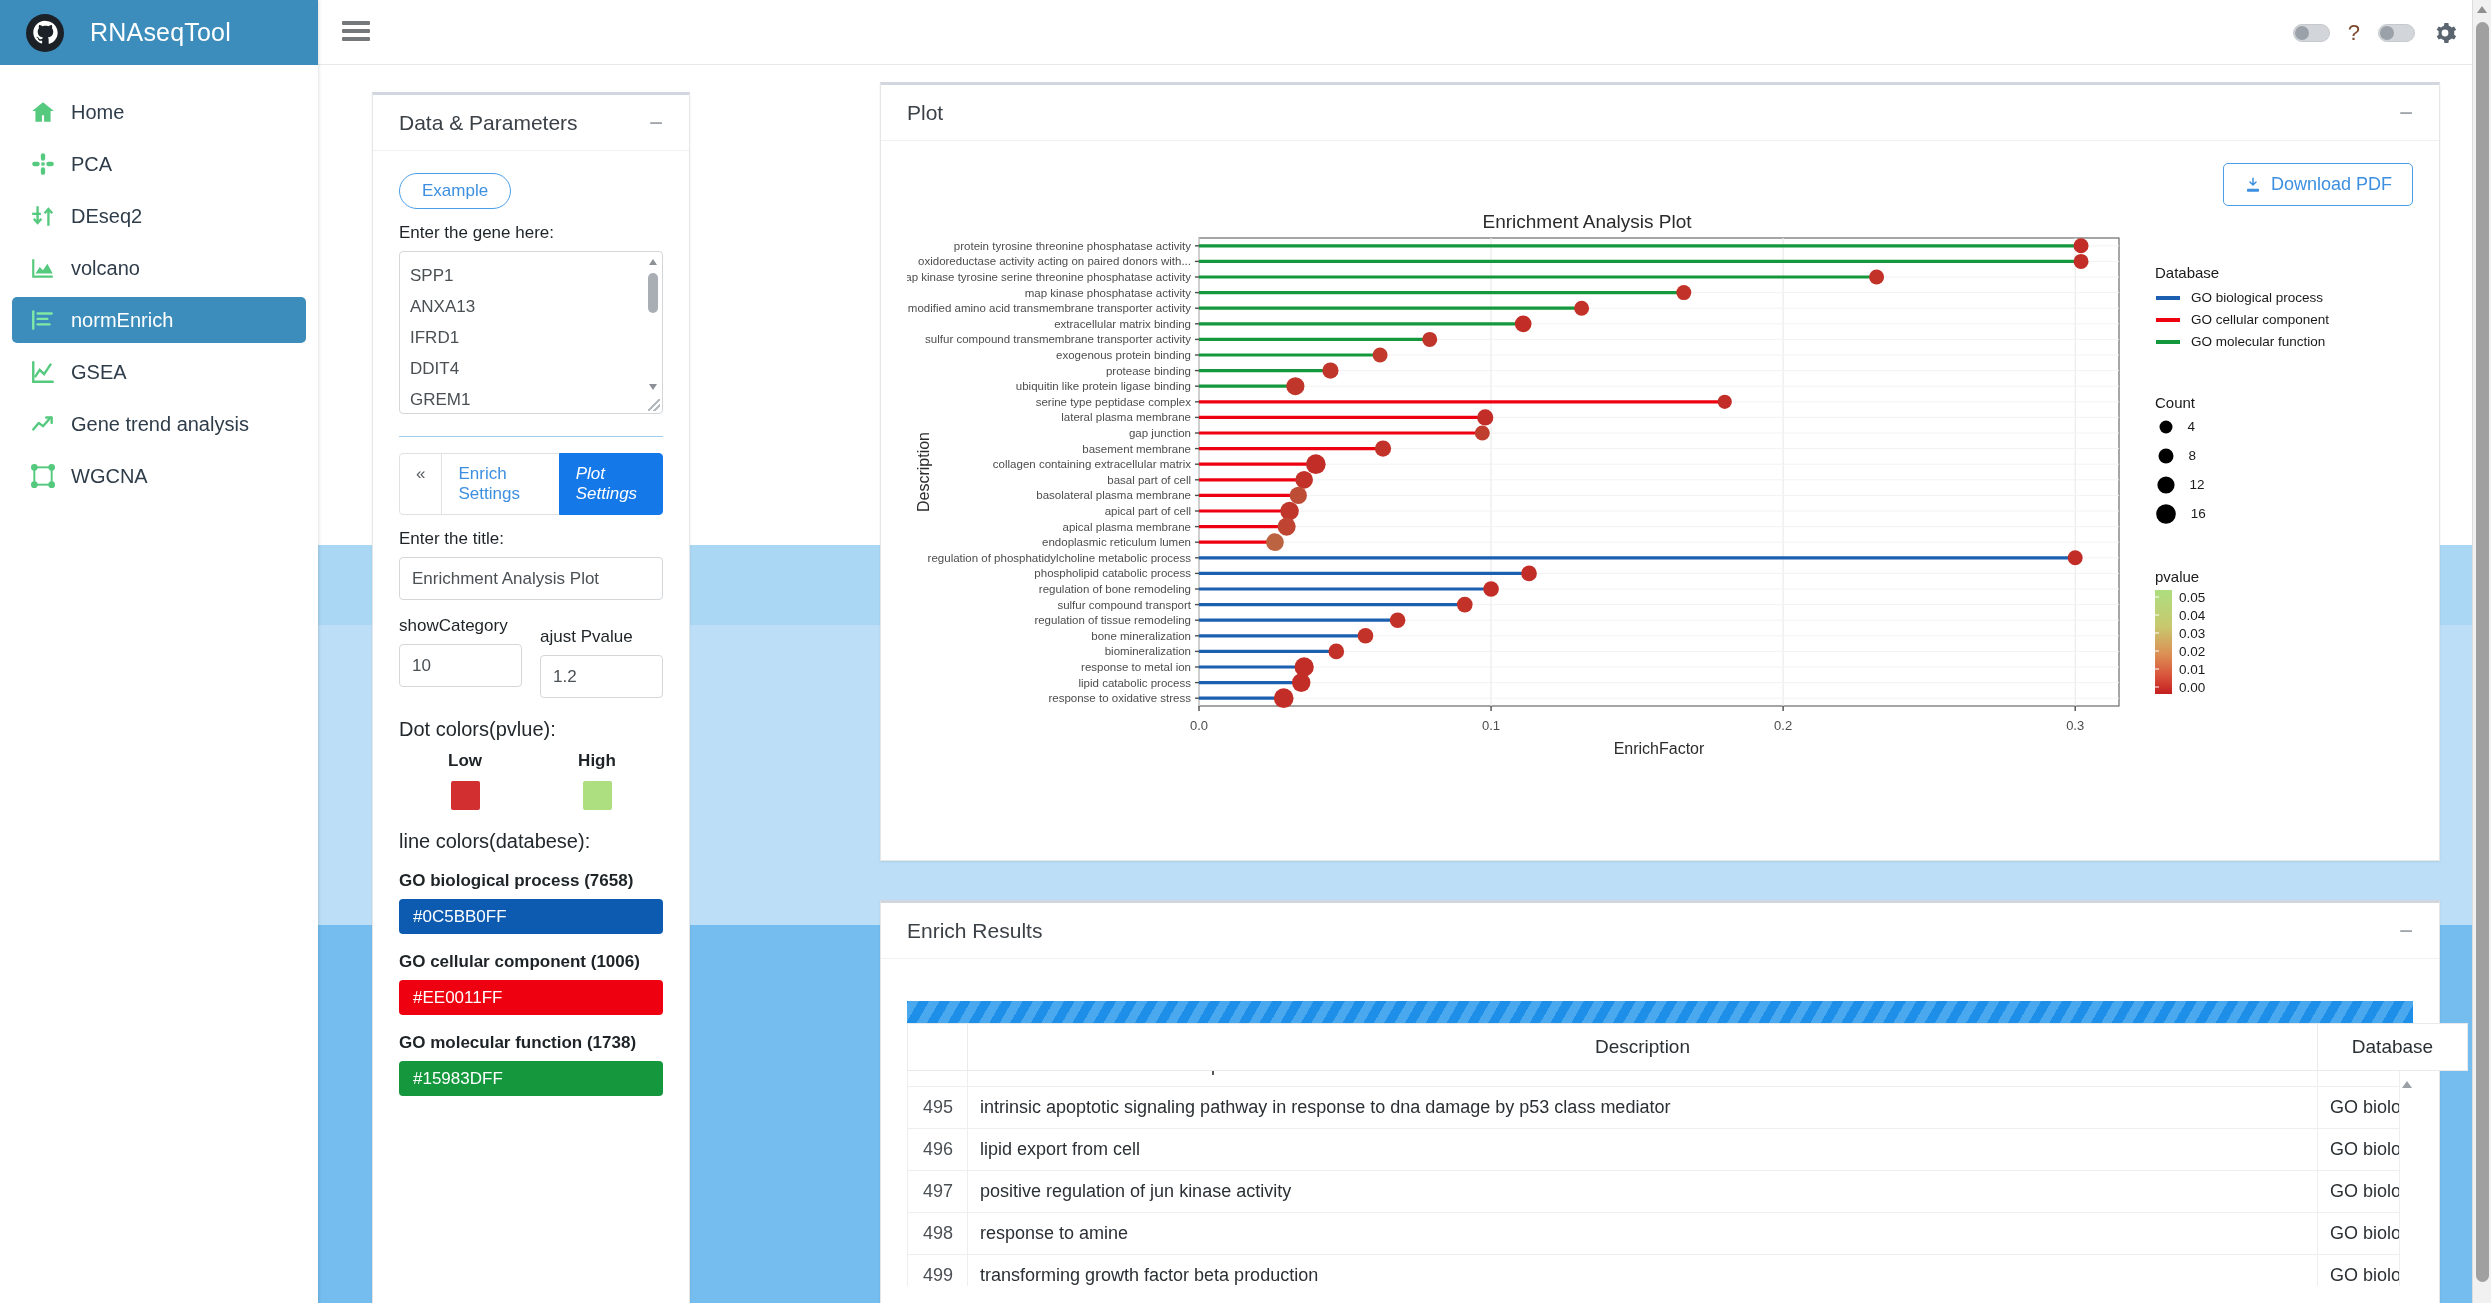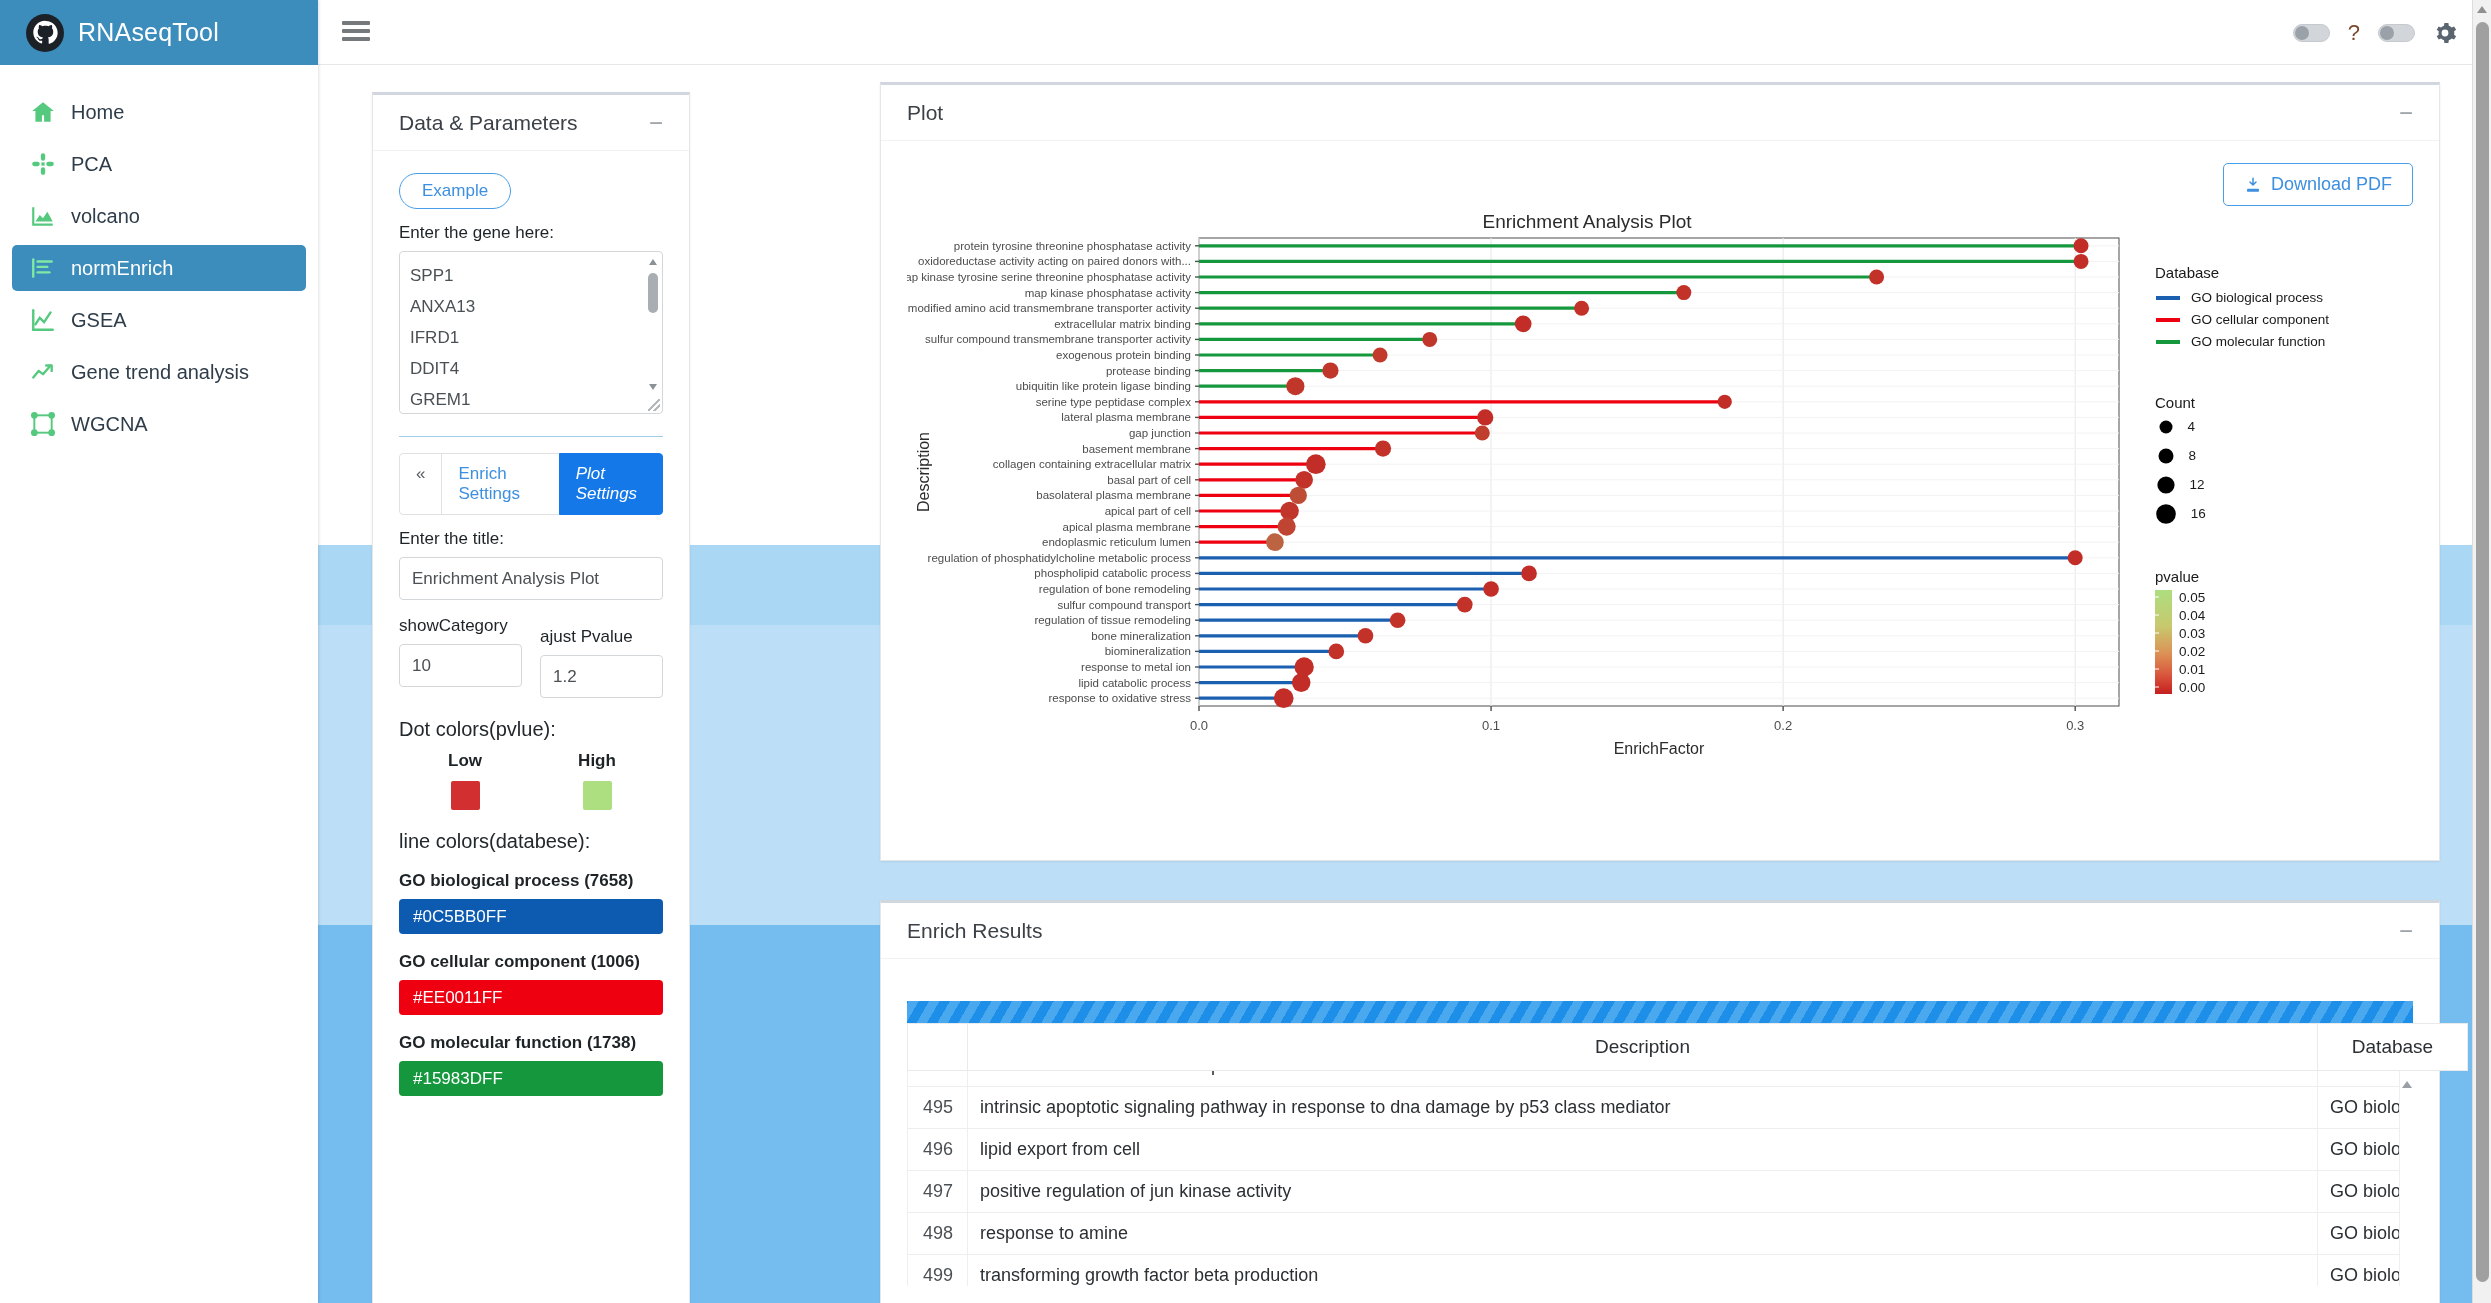--- a/index.html
+++ b/index.html
@@ -22,21 +22,21 @@
   }
 
   
   #sidebar {
     position: absolute; left: 0; top: 0; width: 318px; height: 1303px;
     background: #ffffff; z-index: 5;
     box-shadow: 1px 0 3px rgba(0,0,0,.12);
   }
   #sb-brand {
     height: 65px; background: #3c8dbc; display: flex; align-items: center;
-    padding-left: 26px; gap: 14px;
+    padding-left: 26px; gap: 26px;
   }
   #sb-brand .gh { width: 38px; height: 38px; flex: 0 0 38px; }
   #sb-brand .title {
     color: #ffffff; font-size: 25px; font-weight: 400; letter-spacing: .2px;
   }
   #sb-nav { padding-top: 18px; }
   .nav-item {
     display: flex; align-items: center; gap: 15px;
     height: 46px; margin: 6px 12px; padding-left: 18px;
     border-radius: 5px; cursor: pointer;
@@ -251,20 +251,34 @@
               <rect x="10" y="15" width="4" height="7" rx="2"></rect>
           <rect x="2" y="10" width="7" height="4" rx="2"></rect>
               <rect x="15" y="10" width="7" height="4" rx="2"></rect>
           <rect x="10.5" y="10.5" width="3" height="3"></rect>
             </g>
           </svg>
       </span>
       <span class="nv-lb">PCA</span>
     </div>
 
+    <div class="nav-item">
+      <span class="nv-ico">
+        <svg viewBox="0 0 24 24" width="26" height="26">
+            <g stroke="#55c97e" stroke-width="2.2" fill="none">
+          <path d="M7 3v15"></path>
+              <path d="M3.5 14.5 7 18.5l3.5-4"></path>
+          <path d="M17 21V6"></path>
+              <path d="M13.5 9.5 17 5.5l3.5 4"></path>
+          <path d="M2 10h8"></path>
+            </g>
+          </svg>
+      </span>
+      <span class="nv-lb">DEseq2</span>
+    </div>
 
     <div class="nav-item">
       <span class="nv-ico">
         <svg viewBox="0 0 24 24" width="26" height="26">
             <g fill="none" stroke="#55c97e" stroke-width="2">
           <path d="M3 4v16h18"></path>
             </g>
             <path fill="#55c97e" d="M5 17l4-6 3 3 4-6 5 9z"></path>
           </svg>
       </span>

